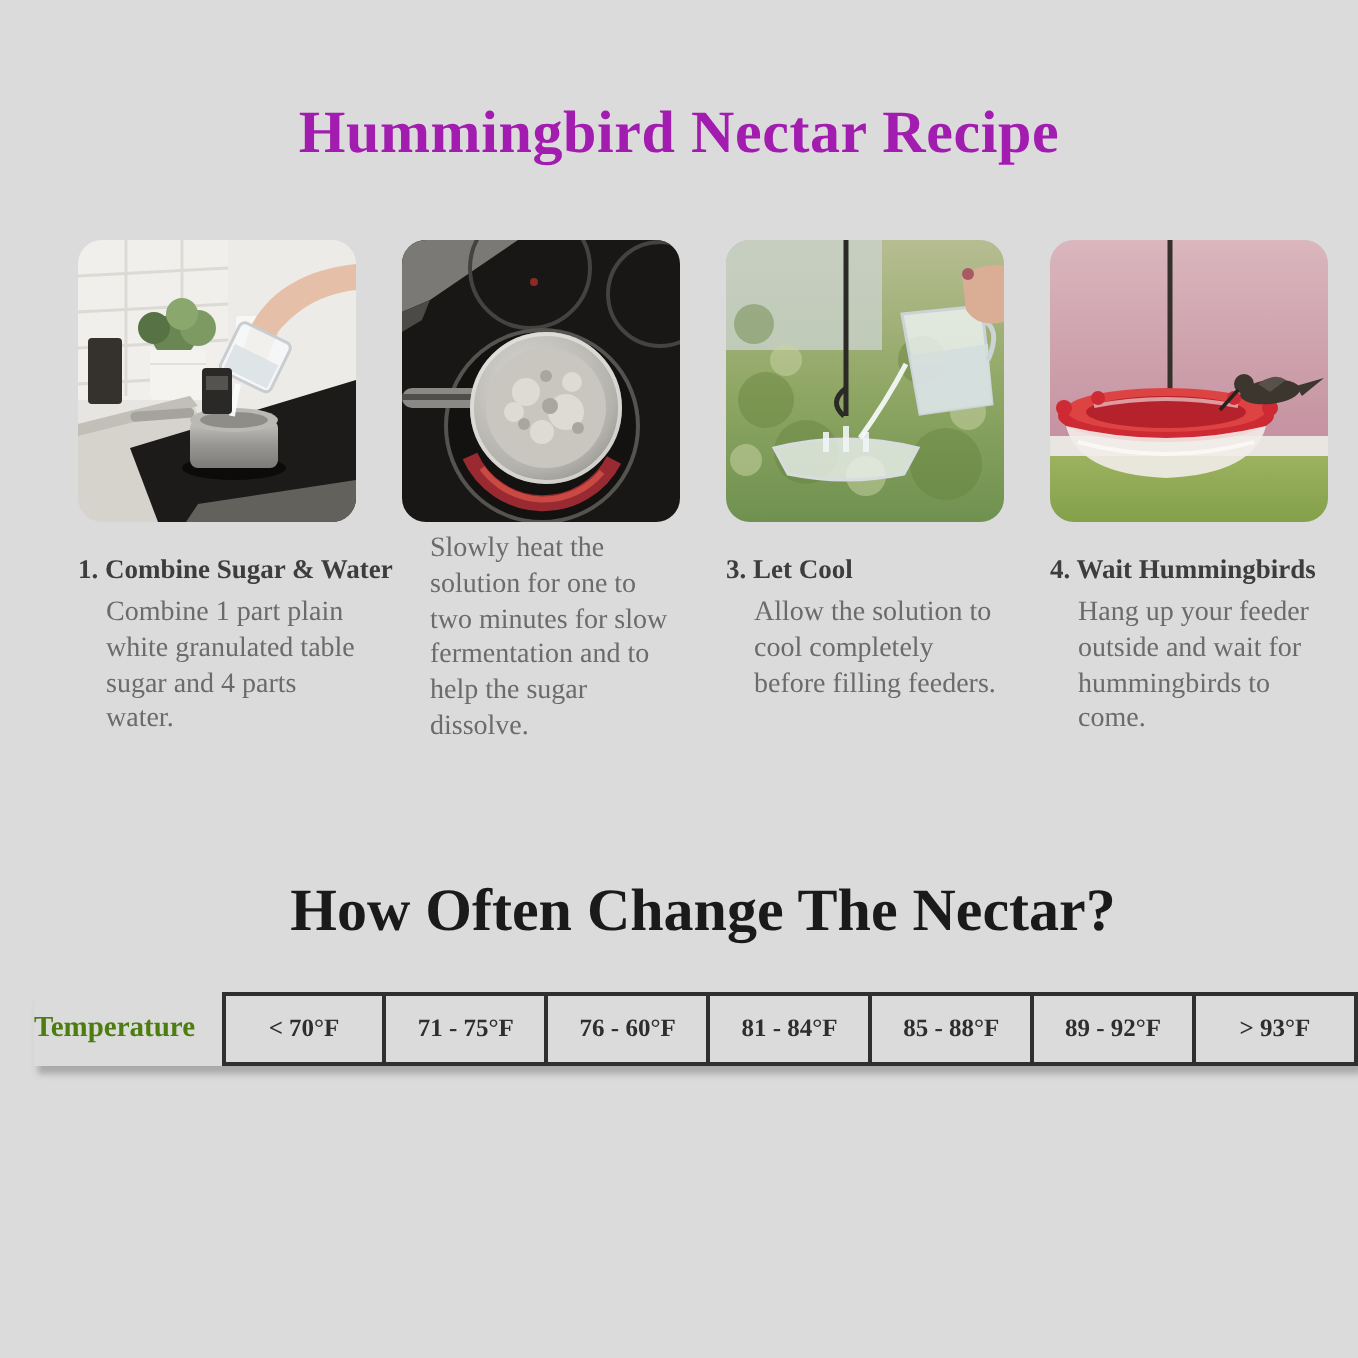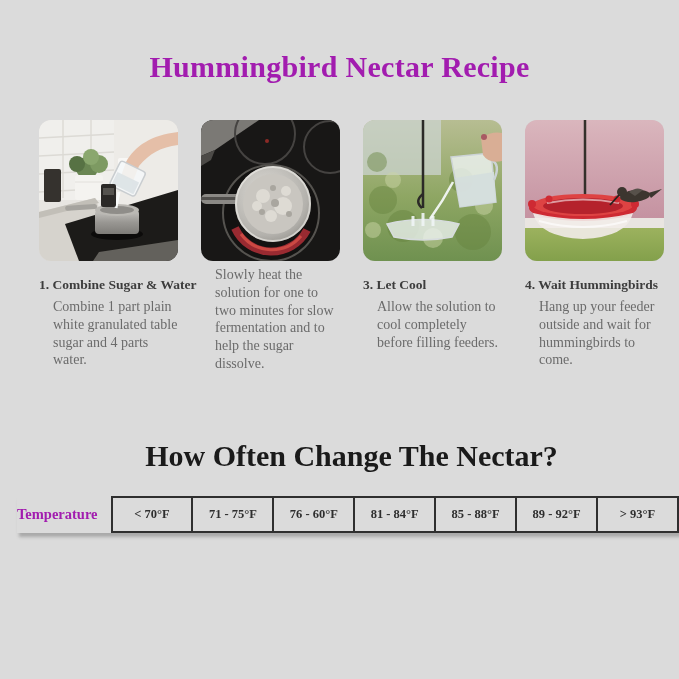--- a/index.html
+++ b/index.html
@@ -28,21 +28,21 @@
   }
   .section-title{
     position:absolute;top:427px;left:0;width:679px;text-align:center;
     font-size:30px;font-weight:bold;color:#1a1a1a;margin:12px;
   }
   .table-wrap{position:absolute;top:496px;left:17px;}
   table.nectar{border-collapse:collapse;box-shadow:2px 4px 3px rgba(110,110,110,0.45);}
   table.nectar td,table.nectar th{box-sizing:border-box;padding:0;}
   .label-cell{
     width:93px;padding-right:13px !important;text-align:right;
-    font-weight:bold;font-size:14.5px;color:#a21caf;border:none;background:transparent;
+    font-weight:bold;font-size:14.5px;color:#4d7c0f;border:none;background:transparent;
     box-shadow:none;
   }
   .temp-cell{
     width:84px;height:35px;border:2px solid #2f2f2f;text-align:center;
     vertical-align:middle;font-size:12.5px;font-weight:bold;color:#2e2e2e;
   }
   .day-cell{
     height:38px;border:2px solid #2f2f2f;text-align:center;vertical-align:middle;
     font-size:19px;font-weight:bold;color:#2d5a3d;
   }

